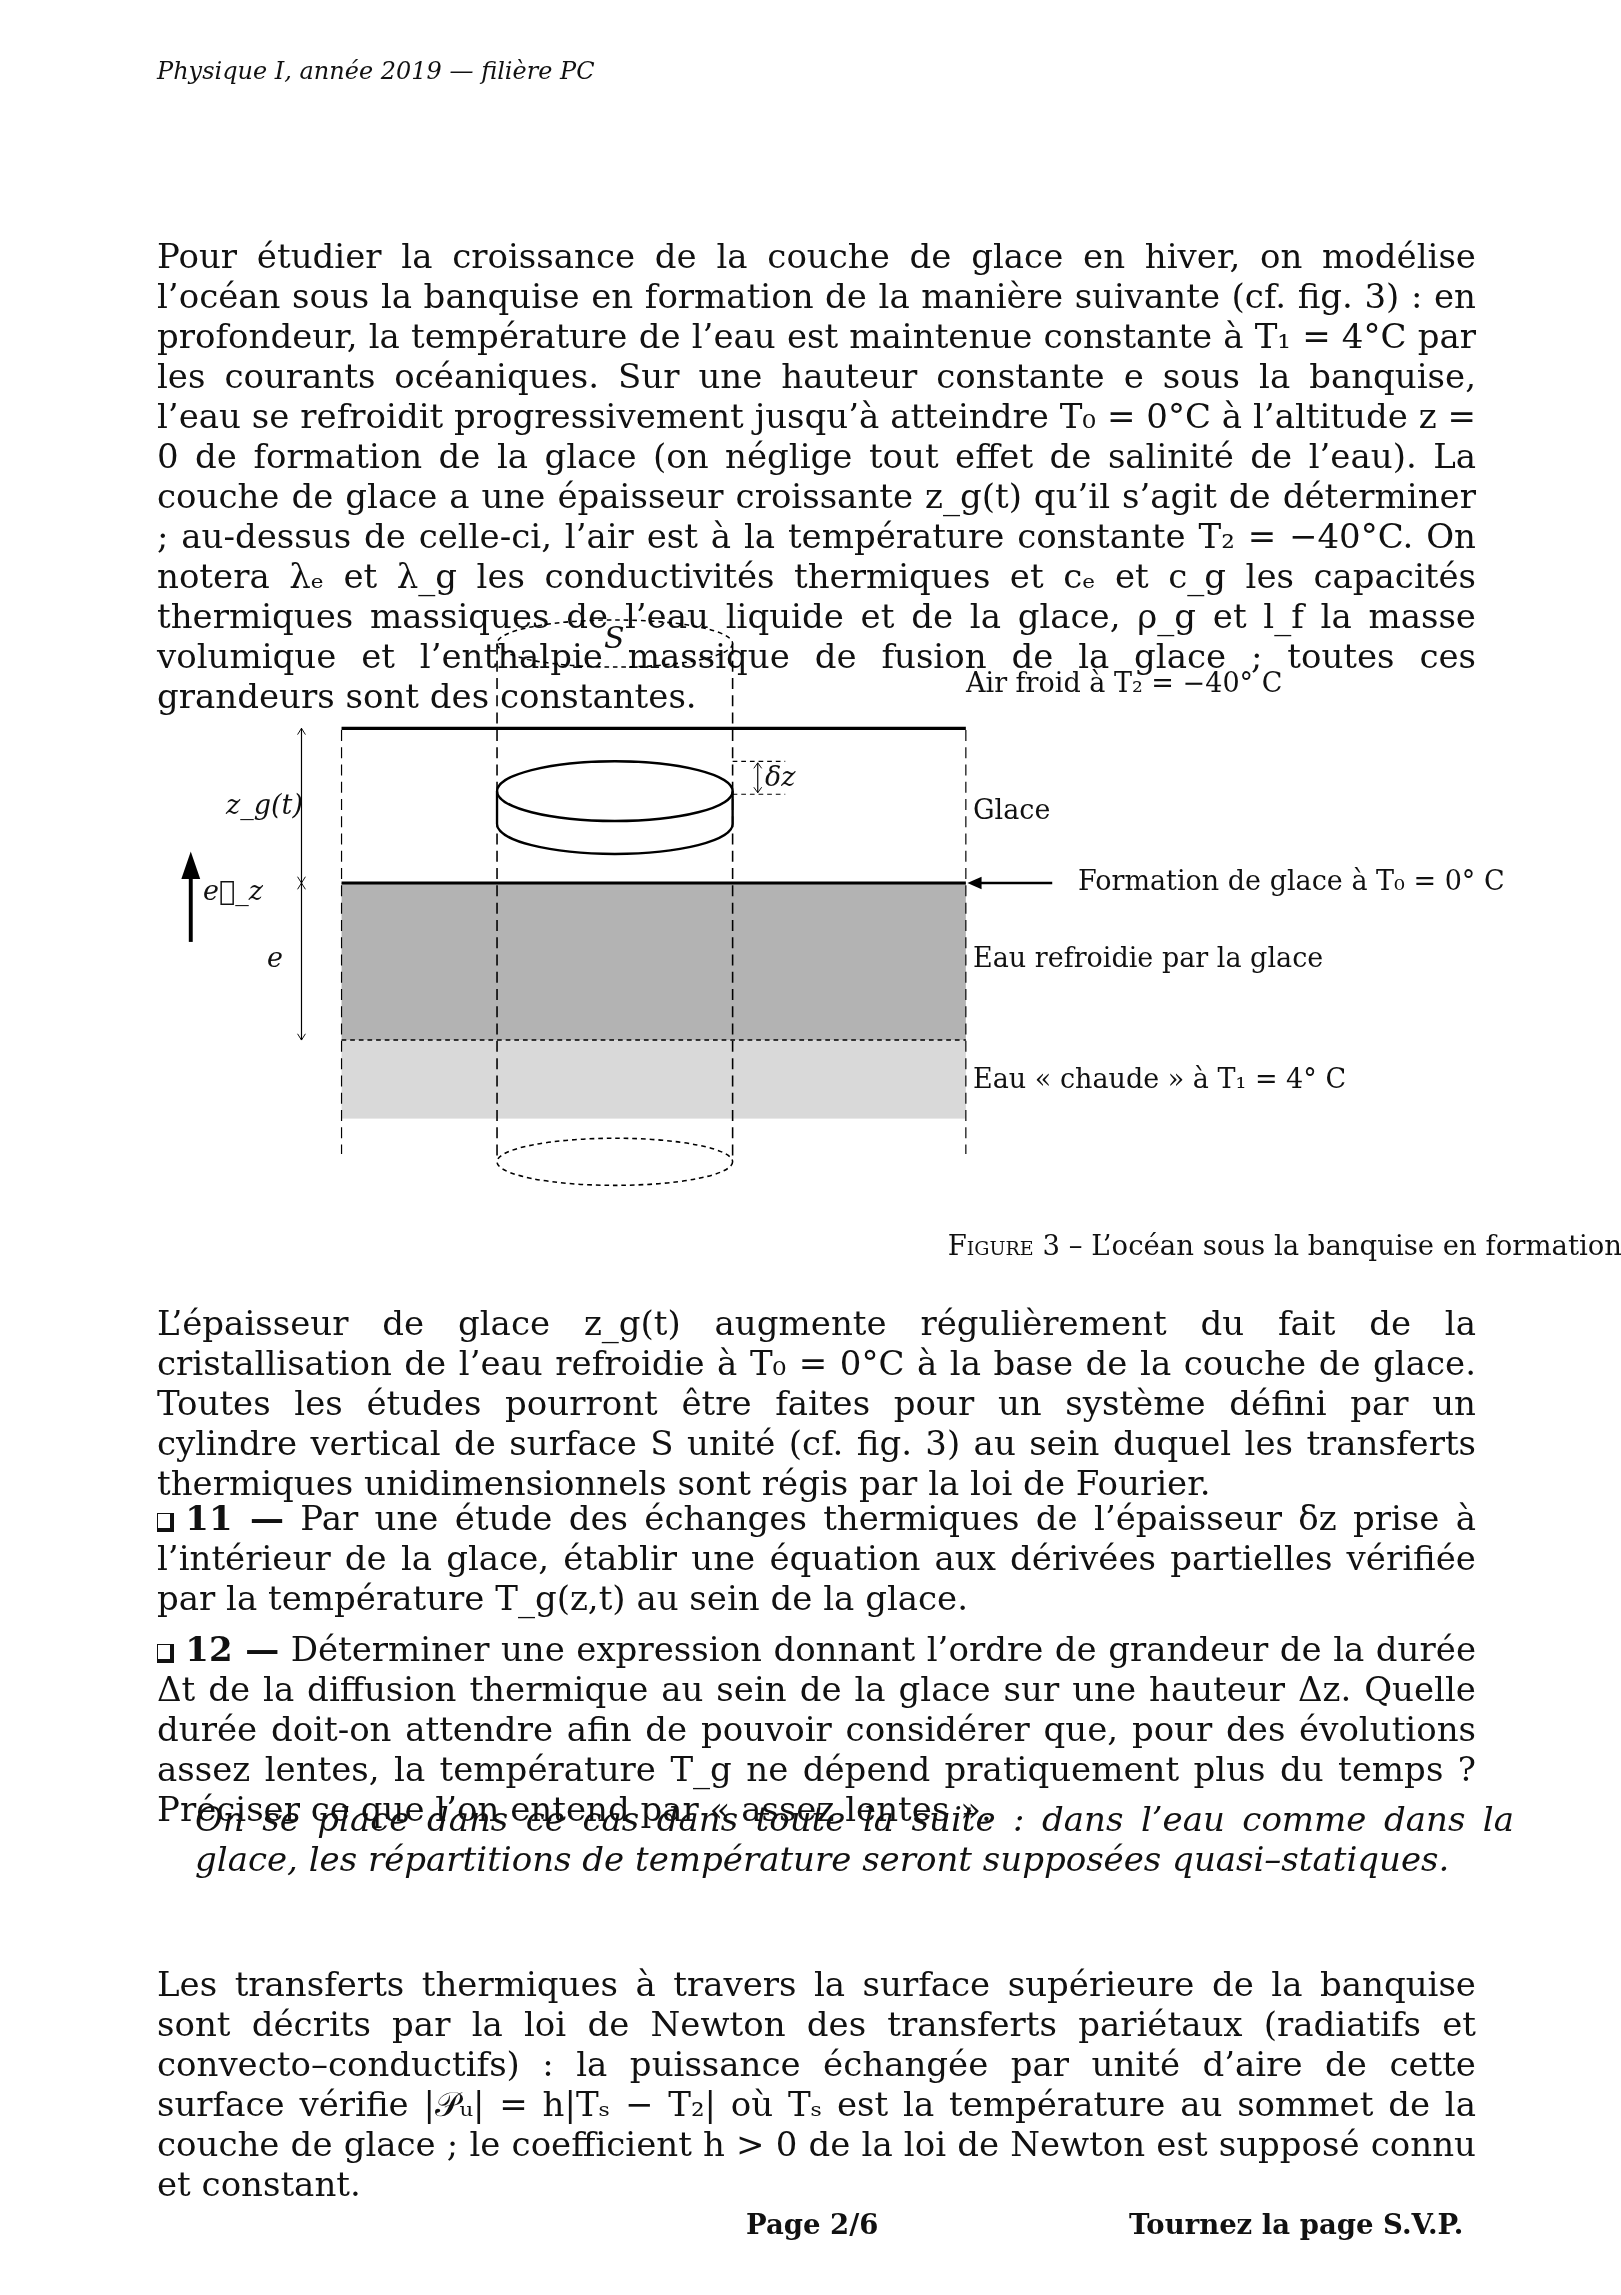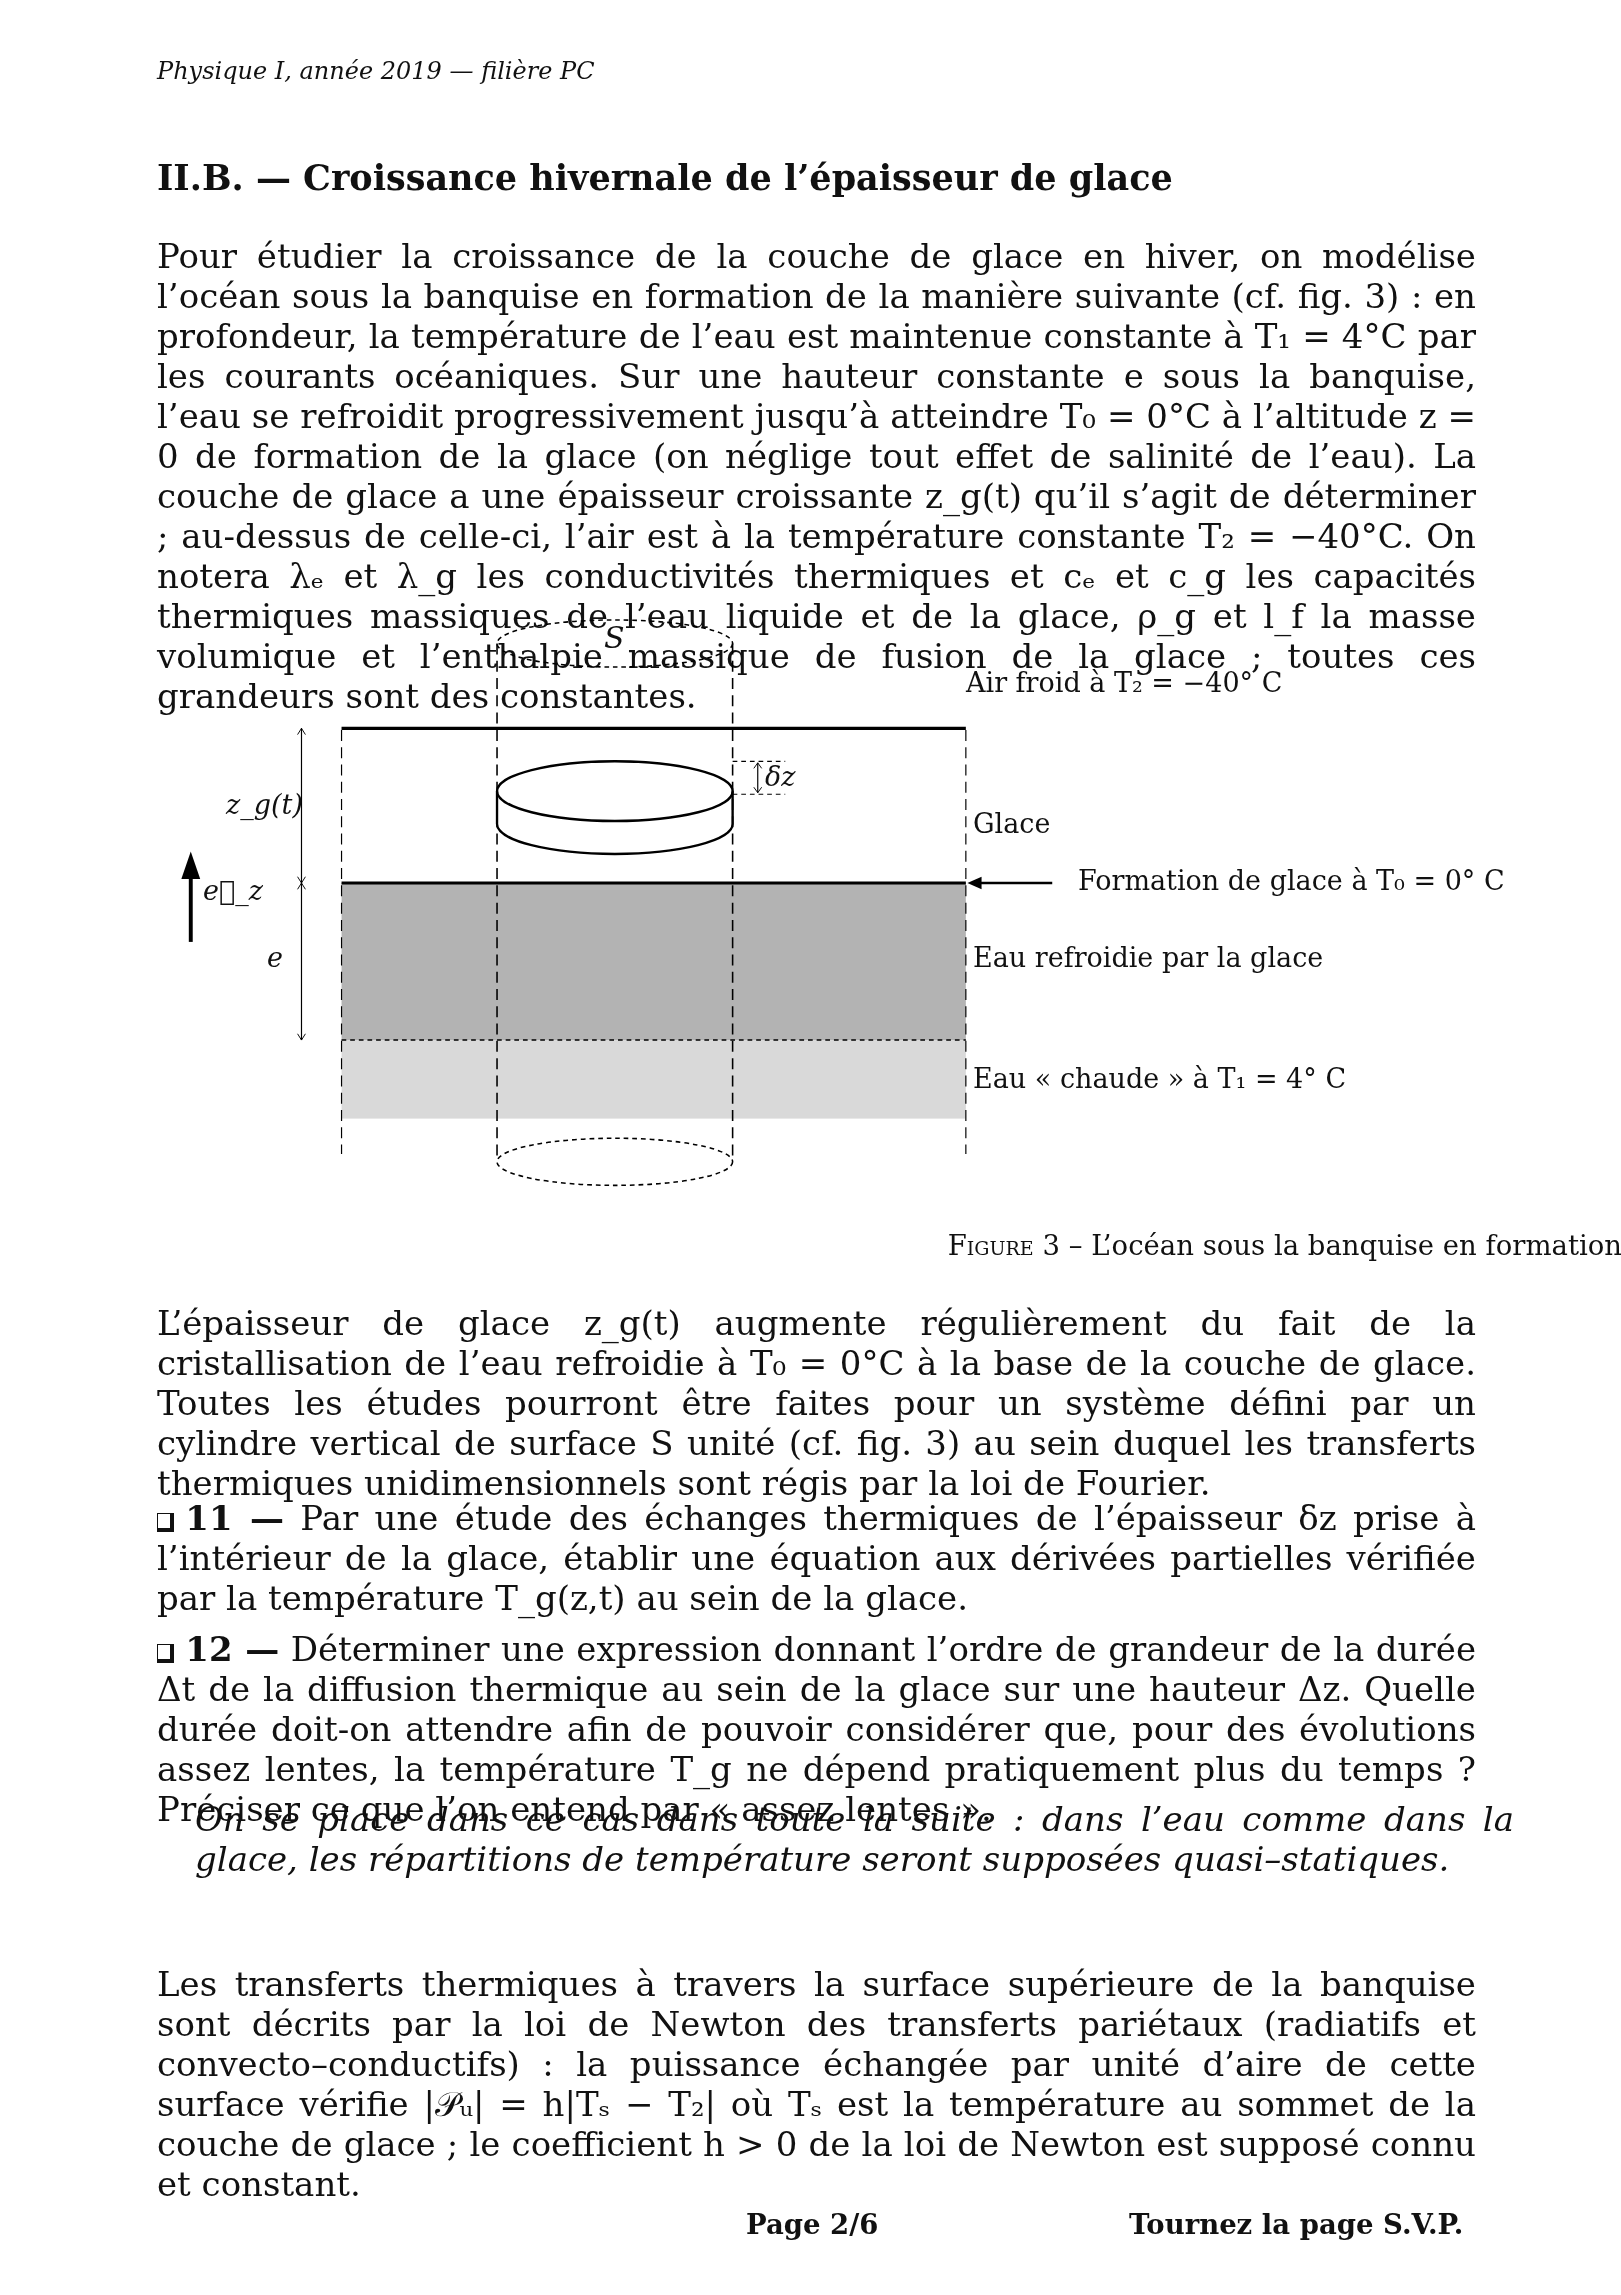--- a/index.html
+++ b/index.html
@@ -16,21 +16,20 @@
   .caption{position:absolute;left:0;width:1622px;top:1229px;text-align:right;font-size:27.5px;}
   .sc{font-variant:small-caps;}
   .footer{position:absolute;top:2208px;font-size:27.5px;font-weight:bold;}
 </style>
 </head>
 <body>
 
 <div class="page">
 
   <div class="header">Physique I, année 2019 — filière PC</div>
-  <div class="title">II.B. — Croissance hivernale de l’épaisseur de glace</div>
 
   <div class="para" style="top:236px;">Pour étudier la croissance de la couche de glace en hiver, on modélise l’océan sous la banquise en formation de la manière suivante (cf. fig. 3) : en profondeur, la température de l’eau est maintenue constante à T₁ = 4°C par les courants océaniques. Sur une hauteur constante e sous la banquise, l’eau se refroidit progressivement jusqu’à atteindre T₀ = 0°C à l’altitude z = 0 de formation de la glace (on néglige tout effet de salinité de l’eau). La couche de glace a une épaisseur croissante z_g(t) qu’il s’agit de déterminer ; au-dessus de celle-ci, l’air est à la température constante T₂ = −40°C. On notera λₑ et λ_g les conductivités thermiques et cₑ et c_g les capacités thermiques massiques de l’eau liquide et de la glace, ρ_g et l_f la masse volumique et l’enthalpie massique de fusion de la glace ; toutes ces grandeurs sont des constantes.</div>
 
   <div class="fig">
     <svg width="1335" height="597" viewBox="0 0 1700 760">
 
       <rect x="235" y="345" width="795" height="200" fill="#b3b3b3"></rect>
       <rect x="235" y="545" width="795" height="100" fill="#d9d9d9"></rect>
       <line x1="235" y1="545" x2="1030" y2="545" stroke="#000" stroke-width="2" stroke-dasharray="6,5"></line>
 
@@ -58,21 +57,21 @@
       <path d="M179,537 L184,545 L189,537" fill="none" stroke="#000" stroke-width="1.2"></path>
 
       <line x1="43" y1="420" x2="43" y2="330" stroke="#000" stroke-width="5"></line>
       <polygon points="31,340 43,305 55,340" fill="#000"></polygon>
 
       <line x1="1140" y1="345" x2="1048" y2="345" stroke="#000" stroke-width="3"></line>
       <polygon points="1032,345 1050,337 1050,353" fill="#000"></polygon>
     </svg>
     <div class="lbl it" style="left:447px;top:7.9px;font-size:30px;">S</div>
     <div class="lbl" style="left:809px;top:55px;">Air froid à T₂ = −40° C</div>
-    <div class="lbl" style="left:816px;top:182px;margin-top:14px;">Glace</div>
+    <div class="lbl" style="left:816px;top:182px;">Glace</div>
     <div class="lbl" style="left:901px;top:253px;margin-left:20px;">Formation de glace à T₀ = 0° C</div>
     <div class="lbl" style="left:816px;top:330px;">Eau refroidie par la glace</div>
     <div class="lbl" style="left:816px;top:451px;">Eau « chaude » à T₁ = 4° C</div>
     <div class="lbl it" style="left:69px;top:177px;">z_g(t)</div>
     <div class="lbl it" style="left:110px;top:330px;">e</div>
     <div class="lbl it" style="left:608px;top:149px;">δz</div>
     <div class="lbl it" style="left:46px;top:263px;">e⃗_z</div>
   </div>
 
   <div class="caption">

